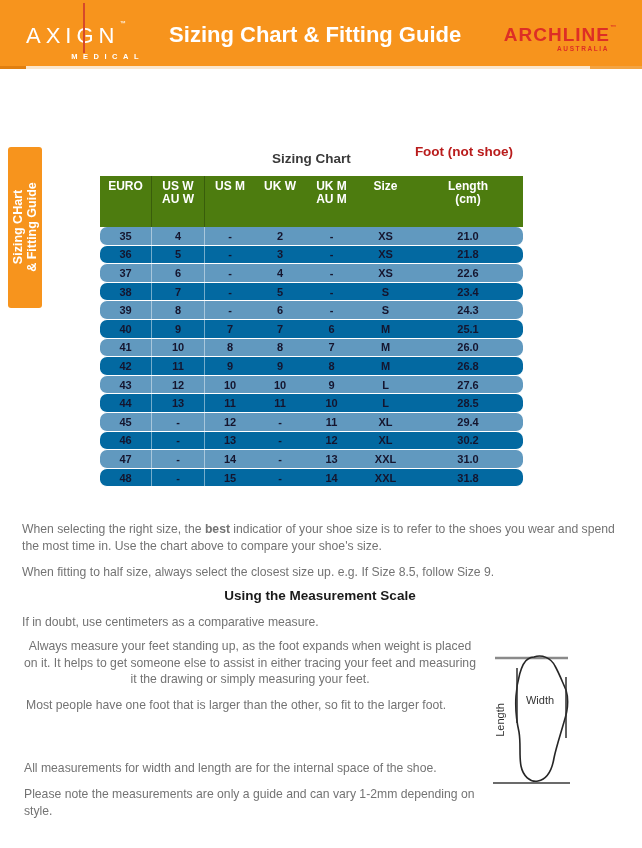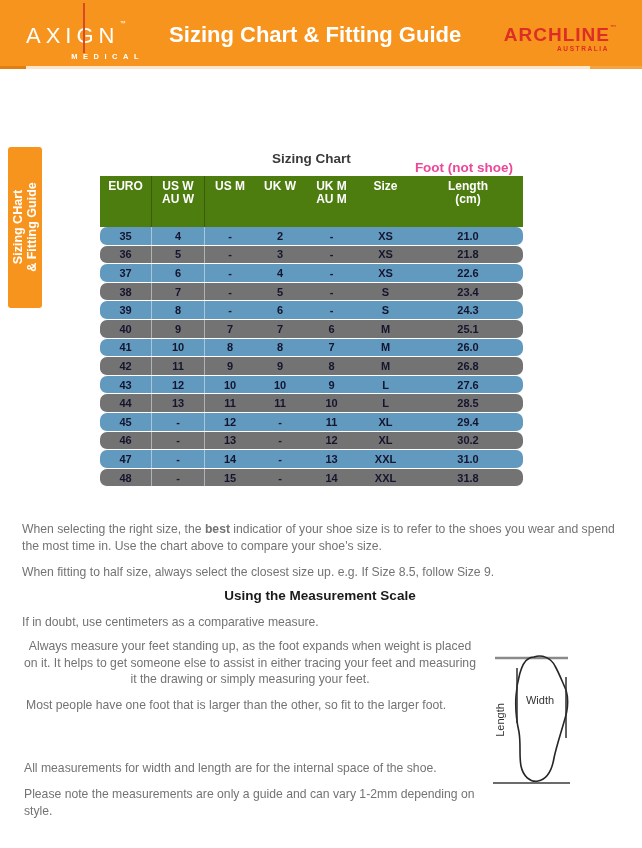--- a/index.html
+++ b/index.html
@@ -27,30 +27,30 @@
 
   
   .side-tab{position:absolute;left:8px;top:147px;width:34px;height:161px;background:#F7941D;border-radius:3px;}
   .tab-text{position:absolute;left:-63px;top:63px;width:160px;height:34px;transform:rotate(-90deg);
     display:flex;flex-direction:column;justify-content:center;align-items:center;
     color:#fff;font-weight:bold;font-size:12.5px;line-height:14px;white-space:nowrap;}
 
   
   .chart-title{position:absolute;left:100px;top:151px;width:423px;text-align:center;
     font-size:13.5px;font-weight:bold;color:#3a3a3a;}
-  .foot-note{position:absolute;left:405px;top:160px;width:118px;text-align:center;
-    font-size:13.5px;font-weight:bold;color:#ec4899;}
+  .foot-note{position:absolute;left:405px;top:144px;width:118px;text-align:center;
+    font-size:13.5px;font-weight:bold;color:#b91c1c;}
 
   
   .sizing-table{position:absolute;left:100px;top:176px;width:423px;}
   .thead{display:flex;background:#4d7c0f;height:51px;color:#fff;}
   .thead .tcell{padding-top:4px;font-size:12px;font-weight:bold;line-height:13px;text-align:center;box-sizing:border-box;}
   .thead .tcell.c0,.thead .tcell.c1{border-right:1px solid rgba(0,0,0,0.25);}
   .trow{display:flex;height:17.6px;align-items:center;background:#6199BF;border-bottom:1px solid #fff;border-radius:7px;}
-  .trow.alt{background:#737373;}
+  .trow.alt{background:#0369a1;}
   .tbody .tcell{font-size:11px;font-weight:bold;color:#15152e;text-align:center;box-sizing:border-box;}
   .tbody .tcell.c0,.tbody .tcell.c1{border-right:1px solid rgba(255,255,255,0.45);height:100%;
     display:flex;align-items:center;justify-content:center;}
   .c0{width:52px}.c1{width:53px}.c2{width:50px}.c3{width:50px}.c4{width:53px}.c5{width:55px}.c6{width:110px}
 
   
   .sec-title{position:absolute;left:20px;width:600px;text-align:center;
     font-size:13.5px;font-weight:bold;color:#1a1a1a;}
   .t-fit{top:489px;}
   .t-measure{top:588px;}

